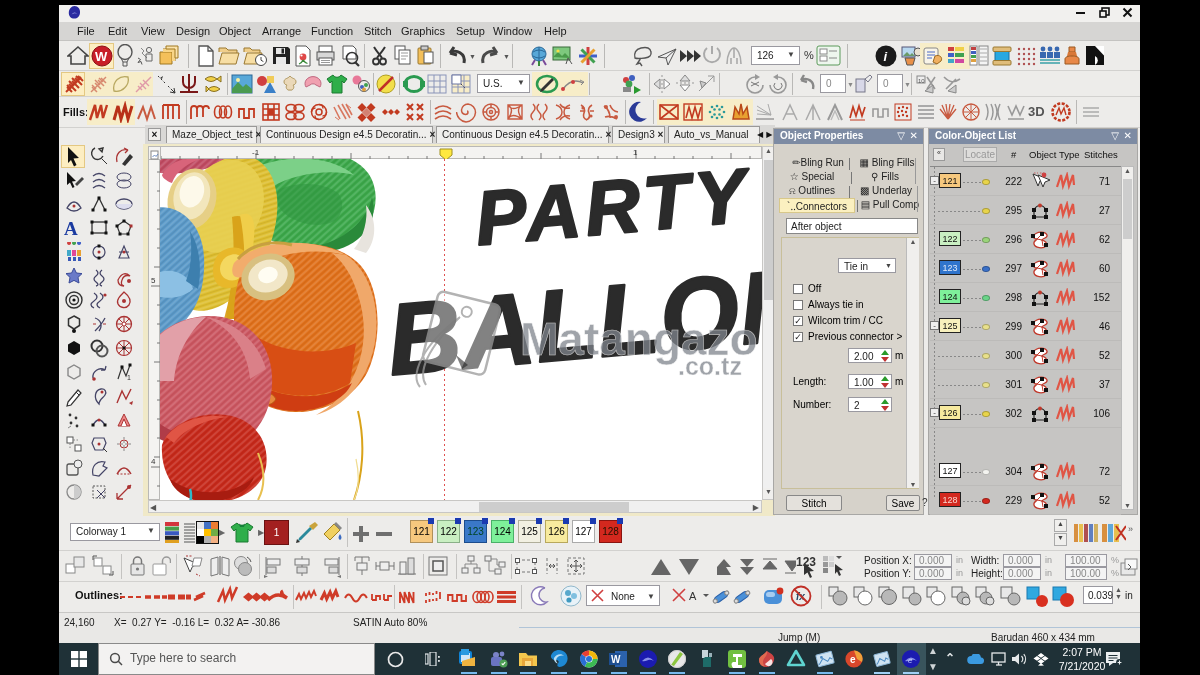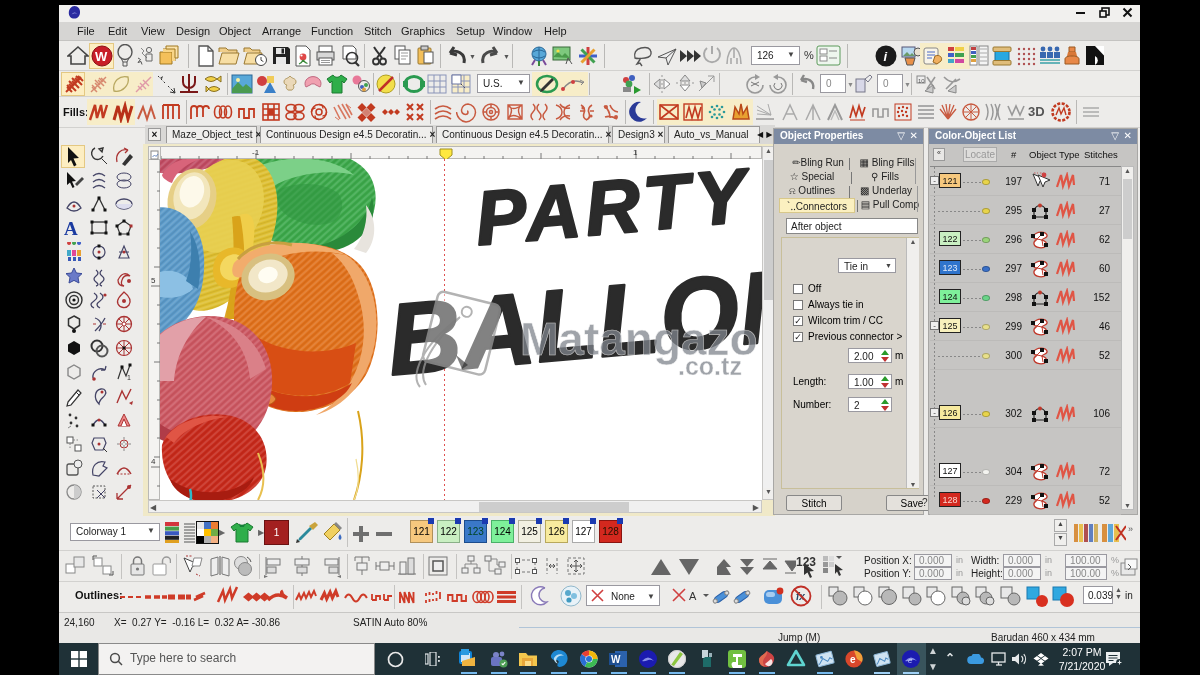--- a/index.html
+++ b/index.html
@@ -1068,21 +1068,21 @@
           </svg>
       <div class="abs" style="left:113px;top:138px;font-size:10px">m</div>
       <div class="abs" style="left:11px;top:161px;font-size:10px">Number:</div>
       <div class="field" style="left:66px;top:159px;width:44px;height:15px;padding:2px 0 0 5px">2</div>
       <svg class="abs" style="left:98px;top:161px" width="10" height="12">
             <path d="M5 0 L9 5 H1Z" fill="#2a9a2a"></path>
             <path d="M5 12 L9 7 H1Z" fill="#c03030"></path>
           </svg>
     </div>
     <div class="abs" style="left:12px;top:366px;width:56px;height:16px;background:#e4e1dc;border:1px solid #888;border-radius:2px;text-align:center;font-size:10px;padding-top:2px">Stitch</div>
-    <div class="abs" style="left:112px;top:366px;width:52px;height:16px;background:#e4e1dc;border:1px solid #888;border-radius:2px;text-align:center;font-size:10px;padding-top:2px">Save</div>
+    <div class="abs" style="left:112px;top:366px;width:34px;height:16px;background:#e4e1dc;border:1px solid #888;border-radius:2px;text-align:center;font-size:10px;padding-top:2px">Save</div>
     <div class="abs" style="left:148px;top:368px;font-size:10px;color:#333">?</div>
   </div>
   <div id="colpanel"><div class="ptitle">Color-Object List<span style="position:absolute;right:18px;top:1px;font-weight:normal">▽</span><span style="position:absolute;right:5px;top:1px;font-weight:normal">✕</span></div>
     <svg width="0" height="0">
           <defs>
       <g id="ob_blob">
               <path d="M2 6 C6 1 14 1 16 5 C17 8 12 8 11 10 C14 11 17 13 15 16 C12 19 4 18 3 14 C2 11 6 10 6 9 C4 9 2 8 2 6Z" fill="#fff" stroke="#c0392b" stroke-width="1.3"></path>
               <path d="M6 9 L11 10 M11 4 L6 9 M11 10 L12 16" stroke="#c0392b" stroke-width="1"></path>
               <rect x="0" y="4" width="4" height="4" fill="#111"></rect>
               <rect x="9" y="2" width="4" height="4" fill="#111"></rect>
@@ -1107,21 +1107,21 @@
     <div class="abs" style="left:100px;top:20px;font-size:9.5px;color:#111">Object</div>
     <div class="abs" style="left:130px;top:20px;font-size:9.5px;color:#111">Type</div>
     <div class="abs" style="left:155px;top:20px;font-size:9.5px;color:#111">Stitches</div>
     <div id="collist" class="abs" style="left:1px;top:37px;width:191px;height:344px;border-top:1px solid #888">
       <div class="abs" style="left:4px;top:0;width:1px;height:330px;background:repeating-linear-gradient(#888 0 2px,transparent 2px 4px)"></div>
       <div class="crow" style="top:0px">
             <div class="cexp">-</div>
             <div class="chip" style="background:#f6c87e">121</div>
             <div class="cdash"></div>
             <div class="cdot" style="background:#e8d44a"></div>
-            <span class="cnum">197</span>
+            <span class="cnum">222</span>
             <svg class="cobj" width="20" height="20">
               <path d="M2 2 L7 14 L9 9 L14 7Z" fill="#fff" stroke="#333"></path>
               <path d="M9 4 L14 16 L16 11 L21 9Z" fill="#fff" stroke="#333" transform="translate(-2,-1)"></path>
               <circle cx="13" cy="3" r="2.4" fill="#d04040"></circle>
               <path d="M3 1 h4 M9 1 h4" stroke="#c06060" stroke-dasharray="1.5 1.5"></path>
             </svg>
             <svg class="ctype" width="20" height="18">
               <use href="#ty_zz"></use>
             </svg>
             <span class="cst">71</span>
@@ -1195,20 +1195,32 @@
             <div class="cdash" style="left:8px;width:43px"></div>
             <div class="cdot" style="background:#e8e08a"></div>
             <span class="cnum">300</span>
             <svg class="cobj" width="20" height="20">
               <use href="#ob_blob"></use>
             </svg>
             <svg class="ctype" width="20" height="18">
               <use href="#ty_zz"></use>
             </svg>
             <span class="cst">52</span>
+          </div>
+      <div class="crow" style="top:203px">
+            <div class="cdash" style="left:8px;width:43px"></div>
+            <div class="cdot" style="background:#e8e08a"></div>
+            <span class="cnum">301</span>
+            <svg class="cobj" width="20" height="20">
+              <use href="#ob_blob"></use>
+            </svg>
+            <svg class="ctype" width="20" height="18">
+              <use href="#ty_zz"></use>
+            </svg>
+            <span class="cst">37</span>
           </div>
       <div class="crow" style="top:232px">
             <div class="cexp">-</div>
             <div class="chip" style="background:#f7ea9e">126</div>
             <div class="cdash"></div>
             <div class="cdot" style="background:#e8d44a"></div>
             <span class="cnum">302</span>
             <svg class="cobj" width="20" height="20">
               <use href="#ob_pent"></use>
             </svg>

